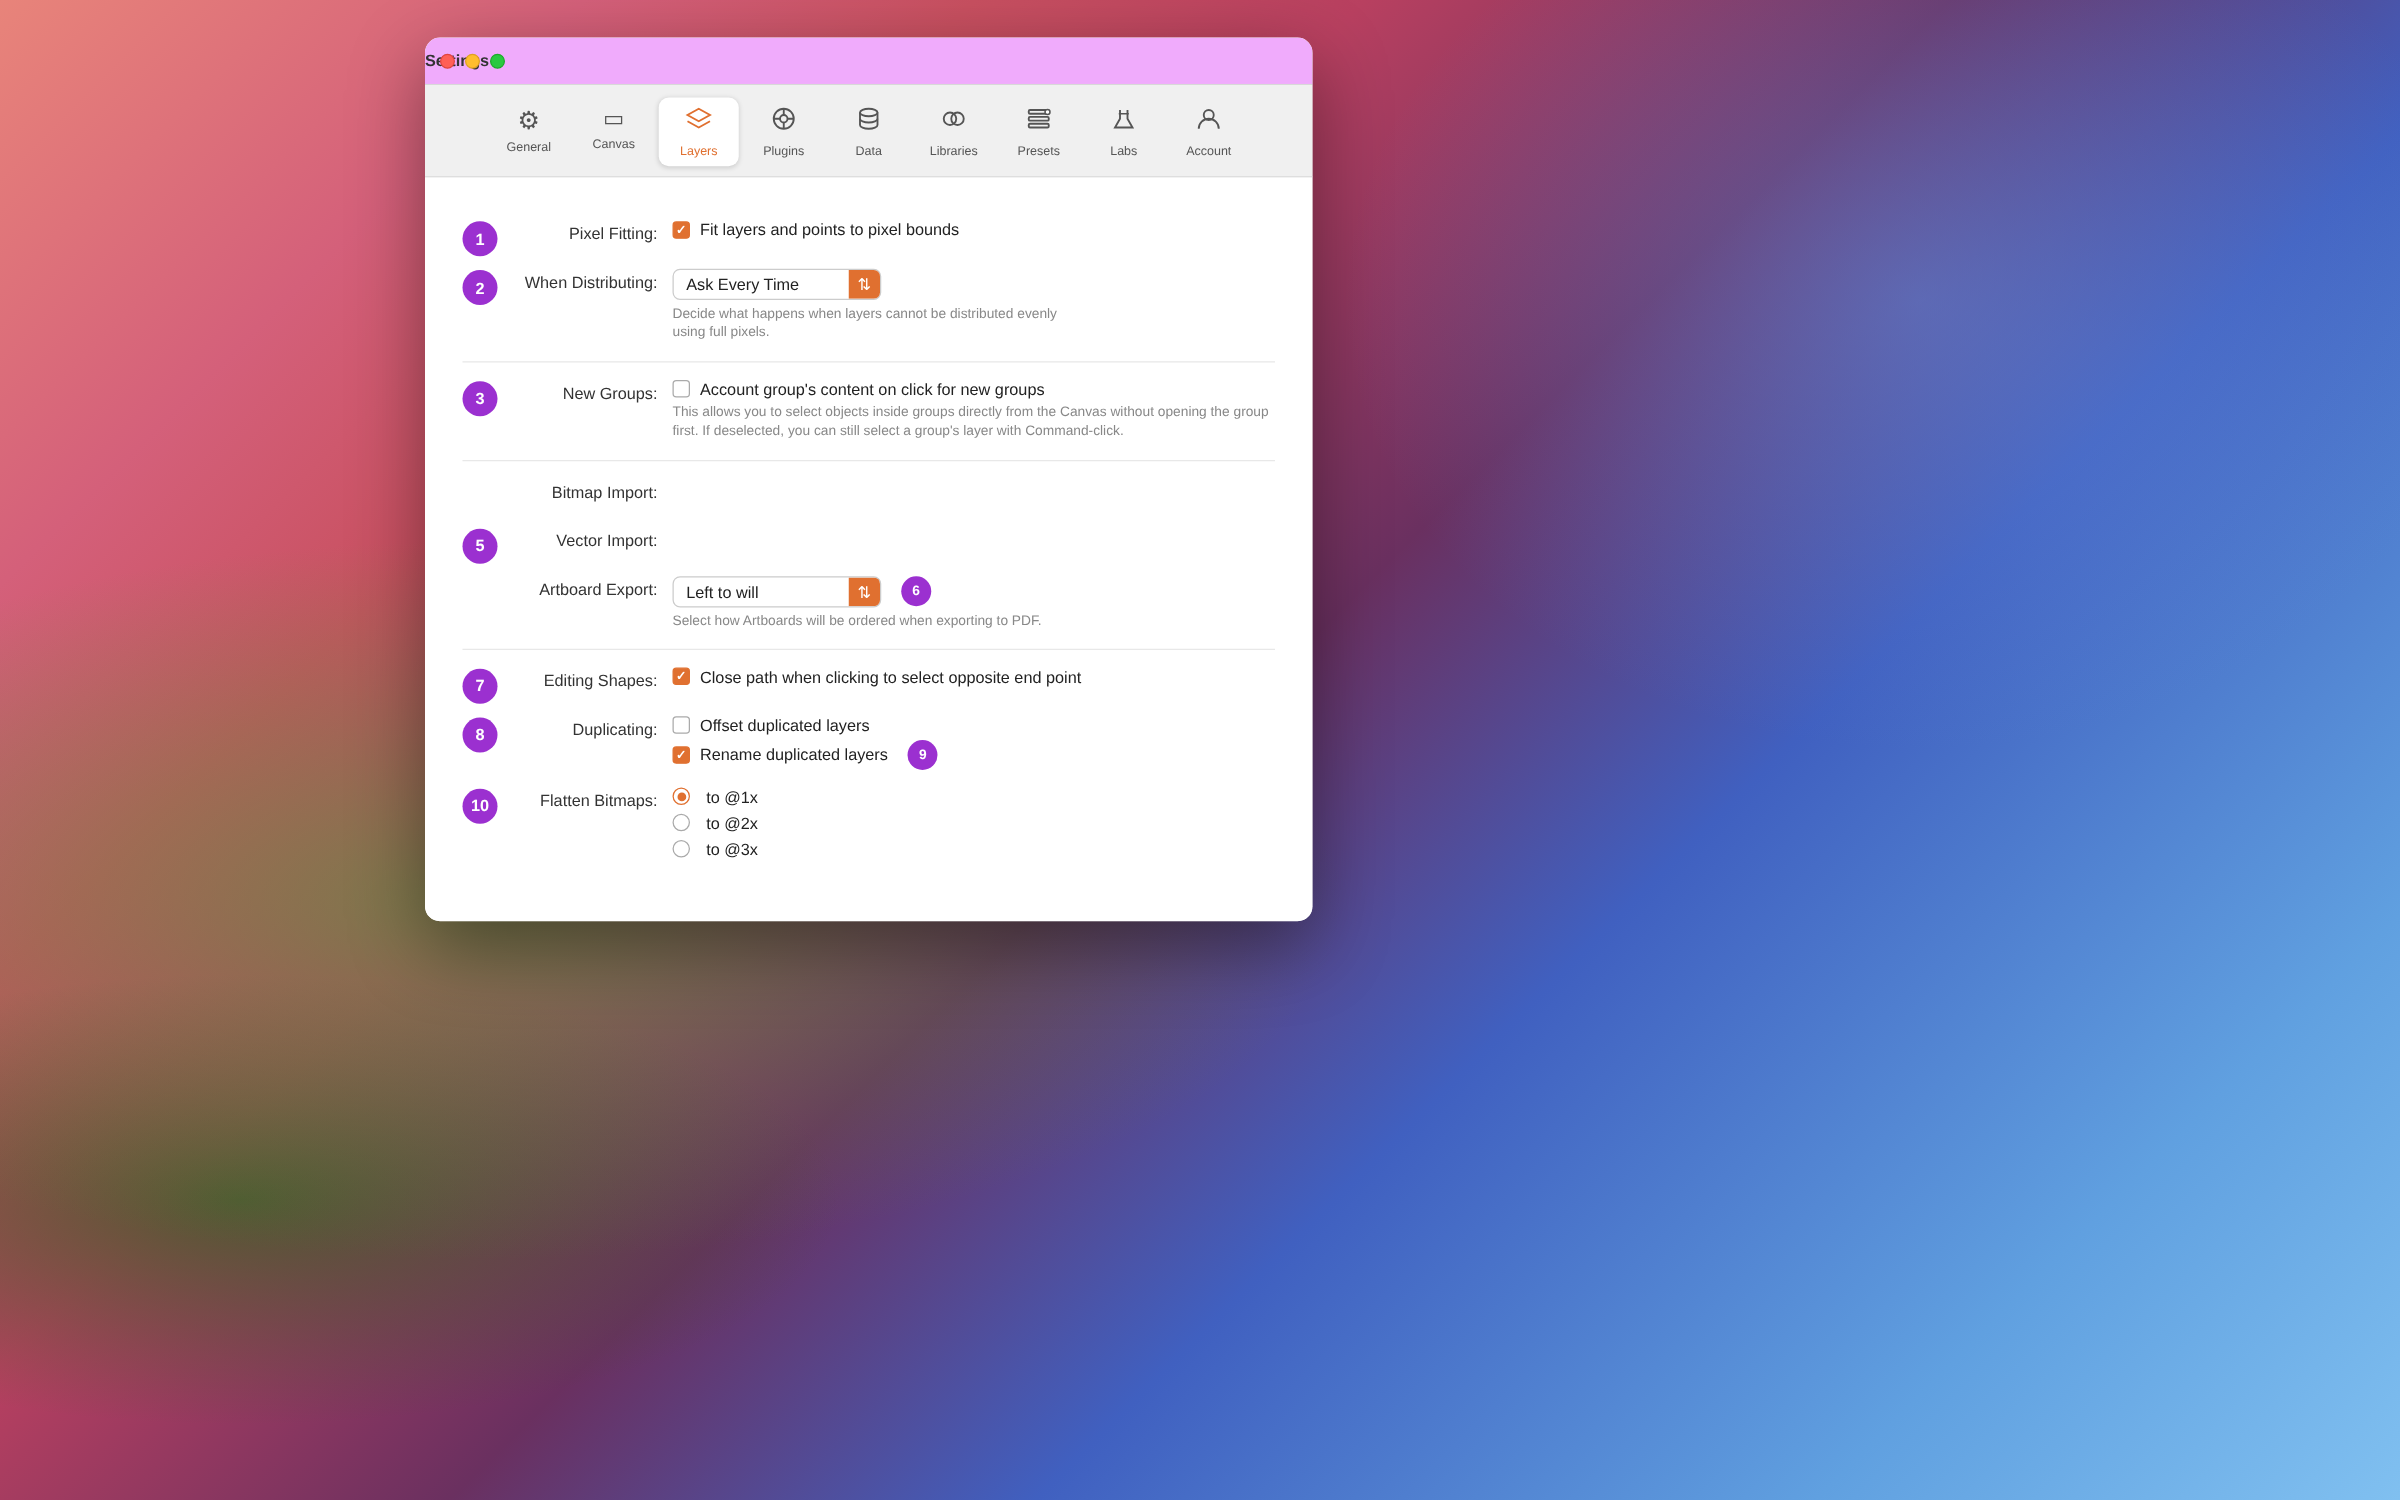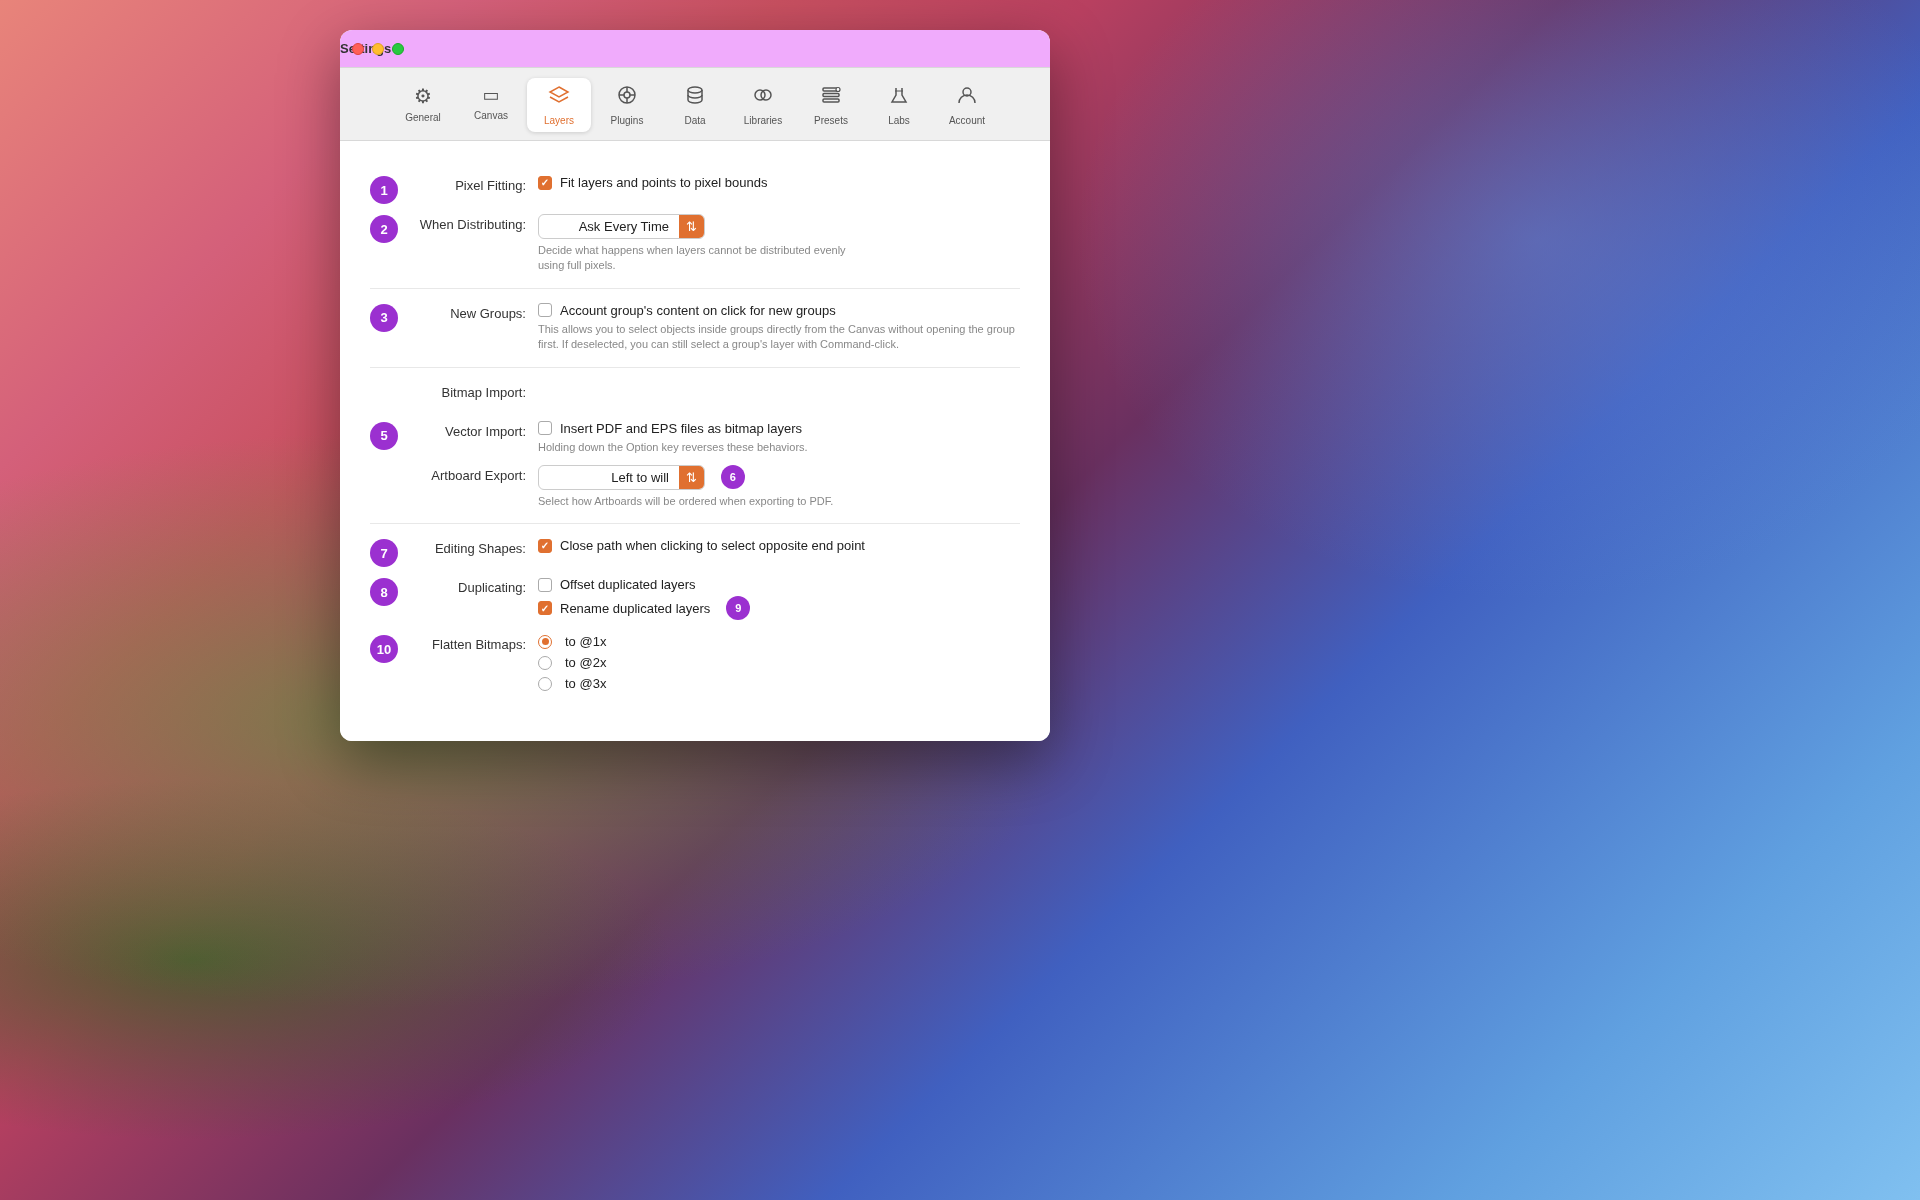--- a/index.html
+++ b/index.html
@@ -215,21 +215,20 @@
       border-radius: 6px;
       background: #fff;
       overflow: hidden;
     }
 
     .select-text {
       padding: 4px 10px;
       font-size: 13px;
       color: #222;
       min-width: 140px;
-      text-align: right;
     }
 
     .select-arrow {
       background: #e07030;
       padding: 4px 7px;
       display: flex;
       align-items: center;
       justify-content: center;
       color: #fff;
       font-size: 13px;
@@ -440,27 +439,20 @@
     <div class="section">
 
       <div class="row">
         <div class="badge" style="visibility:hidden;">5</div>
         <span class="label">Bitmap Import:</span>
       </div>
 
       <div class="row">
         <div class="badge">5</div>
         <span class="label">Vector Import:</span>
-        <div class="control-area">
-          <div class="check-row">
-            <div class="checkbox"></div>
-            <span class="check-label">Insert PDF and EPS files as bitmap layers</span>
-          </div>
-          <div class="hint-text">Holding down the Option key reverses these behaviors.</div>
-        </div>
       </div>
 
       <div class="row" style="margin-top:8px;">
         <div class="badge" style="visibility:hidden;"></div>
         <span class="label">Artboard Export:</span>
         <div class="control-area">
           <div class="check-row">
             <div class="select-wrap">
               <span class="select-text">Left to will</span>
               <div class="select-arrow">⇅</div>

